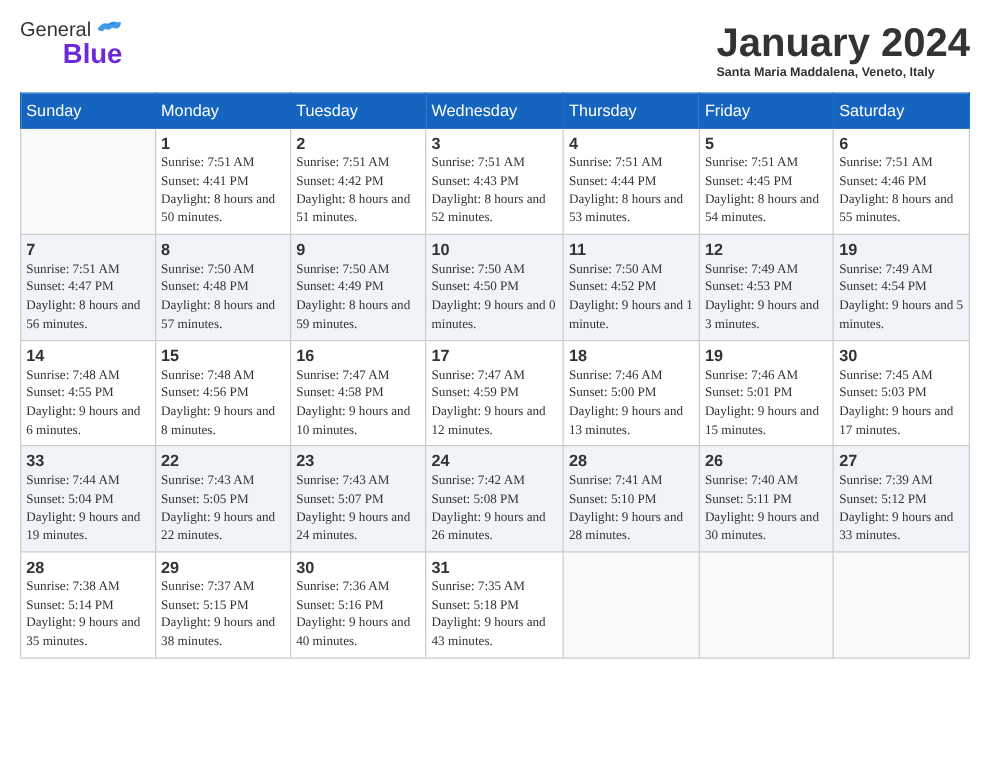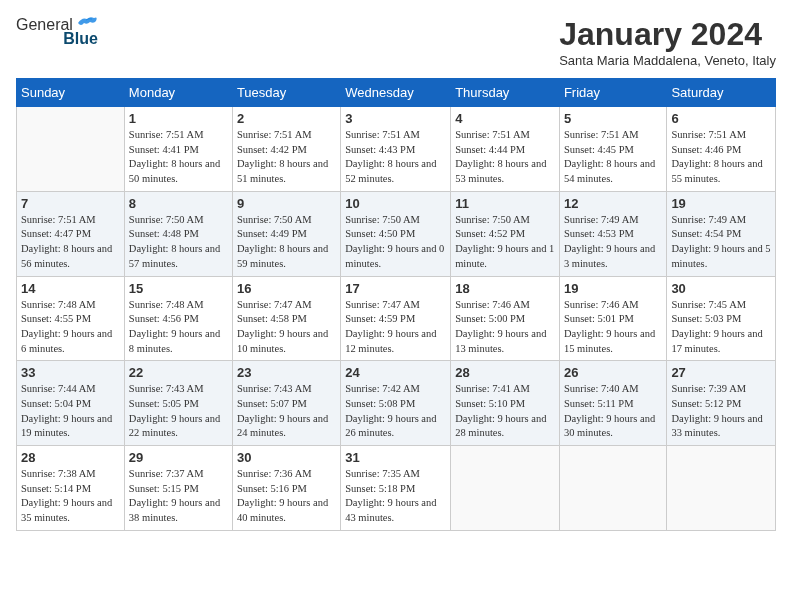--- a/index.html
+++ b/index.html
@@ -24,22 +24,22 @@
     .logo-general { color: #333; }
     .logo-blue { color: #1565c0; }
     .title-area {
     }
     .month-title {
       font-size: 32px;
       font-weight: bold;
       color: #333;
     }
     .location-title {
-      font-size: 13px;
-      font-weight: normal;
+      font-size: 10px;
+      font-weight: bold;
       color: #333;
     }
     table {
       width: 100%;
       border-collapse: collapse;
       font-size: 11px;
       padding-left: 29px;
     }
     thead tr th {
       background-color: #1565c0;
@@ -85,21 +85,21 @@
 
 <div class="header-area">
   <div class="logo">
     <div style="display:flex; align-items:center;">
       <span class="logo-general">General</span>
       <svg width="22" height="16" viewBox="0 0 22 16" style="margin-left:3px; margin-top:-4px;">
         <path d="M2,8 Q6,2 11,4 Q14,1 18,3 Q22,1 20,6 Q18,9 14,7 Q11,10 8,8 Q5,12 2,8Z" fill="#1e88e5" opacity="0.85"></path>
         <path d="M10,5 Q13,3 16,4" stroke="#1e88e5" stroke-width="1" fill="none"></path>
       </svg>
     </div>
-    <span class="logo-blue" style="font-size:16px; font-weight:bold; color:#0c4a6e; margin-top:-4px;">Blue</span>
+    <span class="logo-blue" style="font-size:22px; font-weight:bold; color:#6d28d9; margin-top:-4px;">Blue</span>
   </div>
   <div class="title-area">
     <div class="month-title">January 2024</div>
     <div class="location-title">Santa Maria Maddalena, Veneto, Italy</div>
   </div>
 </div>
 
 <table>
   <thead>
     <tr>

